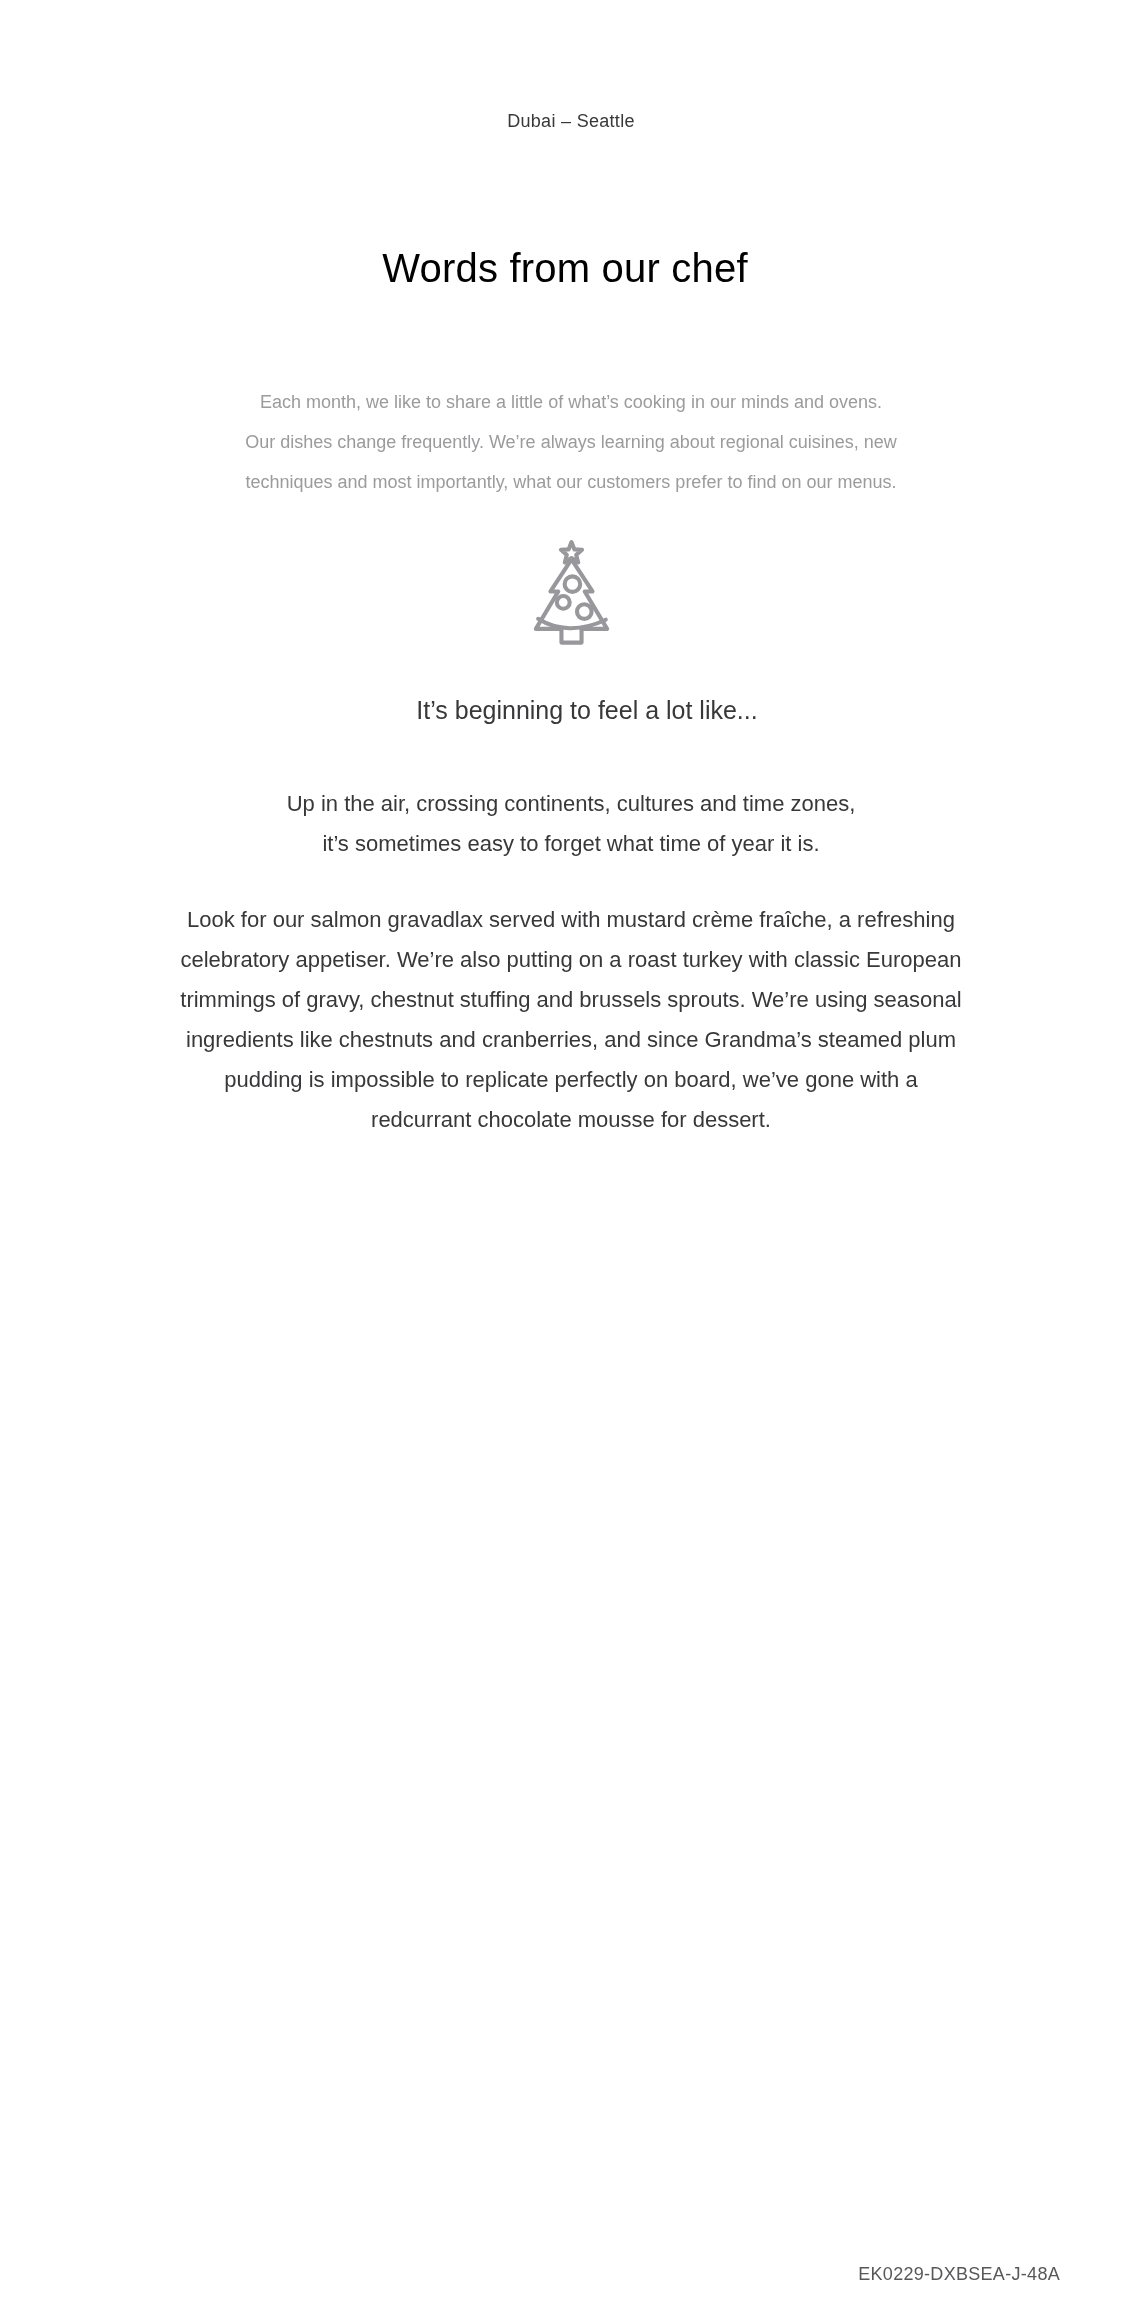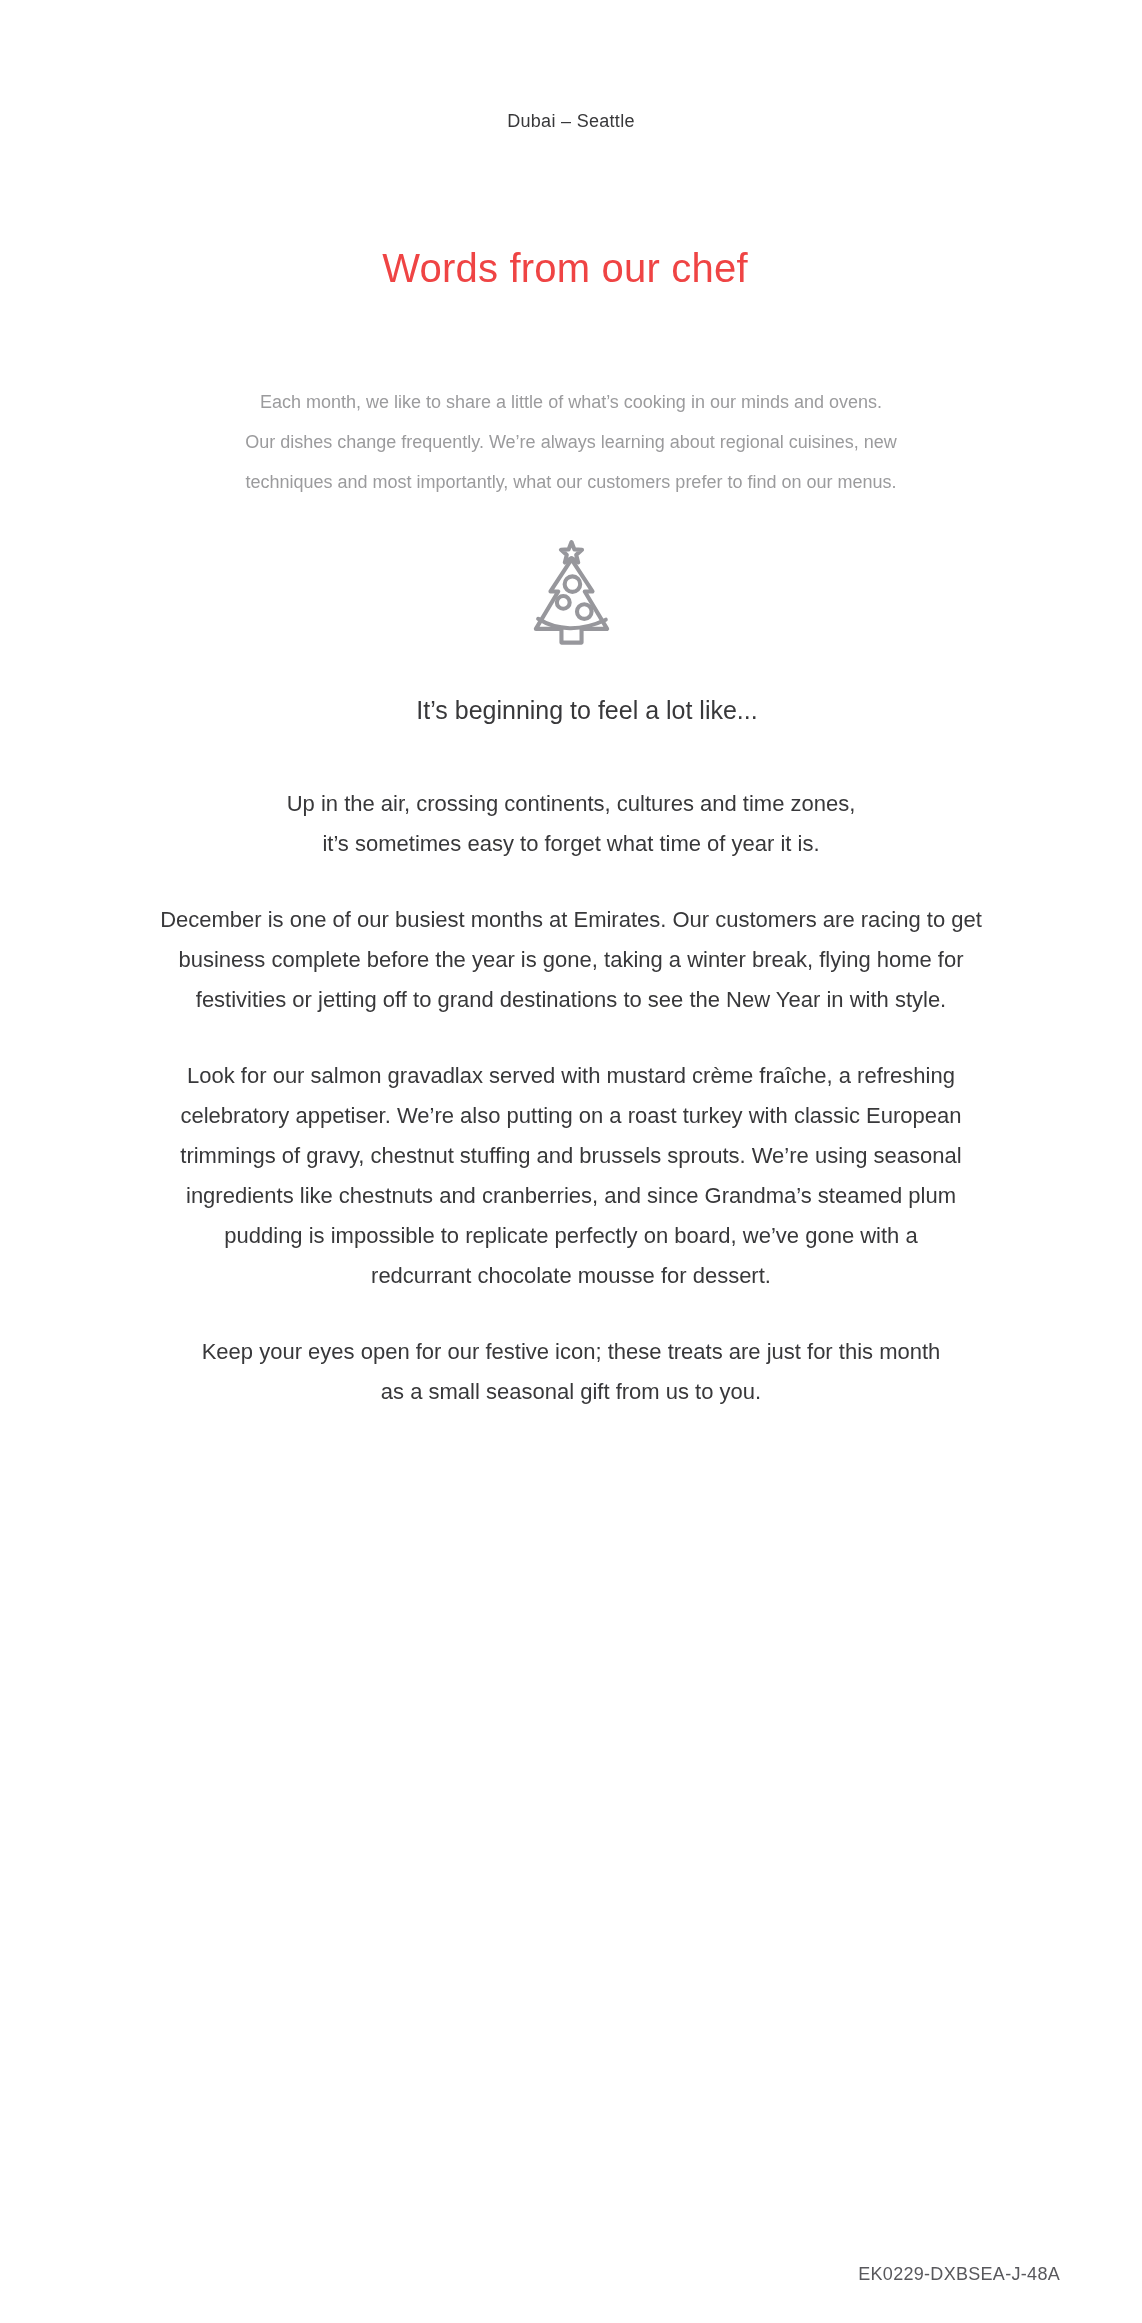--- a/index.html
+++ b/index.html
@@ -28,21 +28,21 @@
     letter-spacing: 0.3px;
     color: var(--text-color);
     text-align: center;
   }
   .title {
     margin: 113px 12px 0 0;
     font-size: 40px;
     line-height: 48px;
     font-weight: 400;
     letter-spacing: 0.2px;
-    color: #ef4444;
+    color: #000000;
   }
   .intro {
     width: 1060px;
     margin: 90px auto 0 auto;
     font-size: 18px;
     line-height: 40px;
     color: var(--muted-color);
     white-space: pre-line;
   }
   .tree-wrap {
@@ -99,30 +99,25 @@
       <circle cx="43" cy="68" r="7"></circle>
       <circle cx="66" cy="78" r="8"></circle>
     </svg>
   </div>
 
   <h2 class="subtitle">It’s beginning to feel a lot like...</h2>
 
   <p class="para first">Up in the air, crossing continents, cultures and time zones,
 it’s sometimes easy to forget what time of year it is.</p>
 
-  <p class="para">December is one of our busiest months at Emirates. Our customers are racing to get
-business complete before the year is gone, taking a winter break, flying home for
-festivities or jetting off to grand destinations to see the New Year in with style.</p>
 
 
   <p class="para">Look for our salmon gravadlax served with mustard crème fraîche, a refreshing
 celebratory appetiser. We’re also putting on a roast turkey with classic European
 trimmings of gravy, chestnut stuffing and brussels sprouts. We’re using seasonal
 ingredients like chestnuts and cranberries, and since Grandma’s steamed plum
 pudding is impossible to replicate perfectly on board, we’ve gone with a
 redcurrant chocolate mousse for dessert.</p>
 
-  <p class="para">Keep your eyes open for our festive icon; these treats are just for this month
-as a small seasonal gift from us to you.</p>
 
   <div class="menu-code">EK0229-DXBSEA-J-48A</div>
 
 </div>
 
 </body></html>

